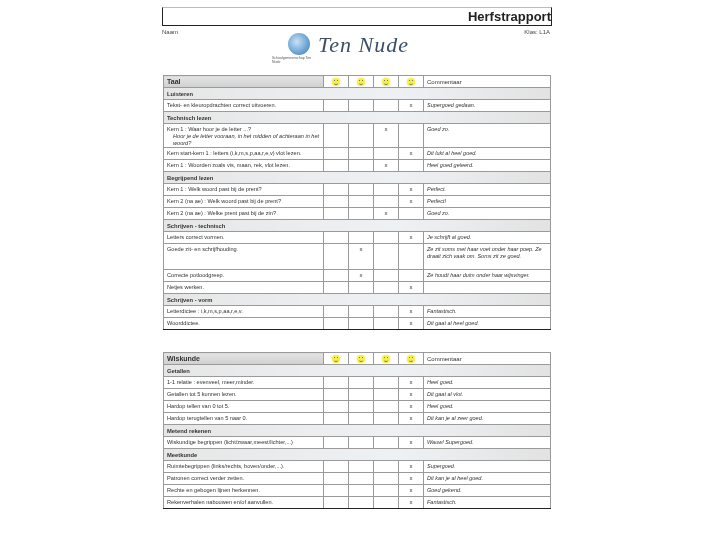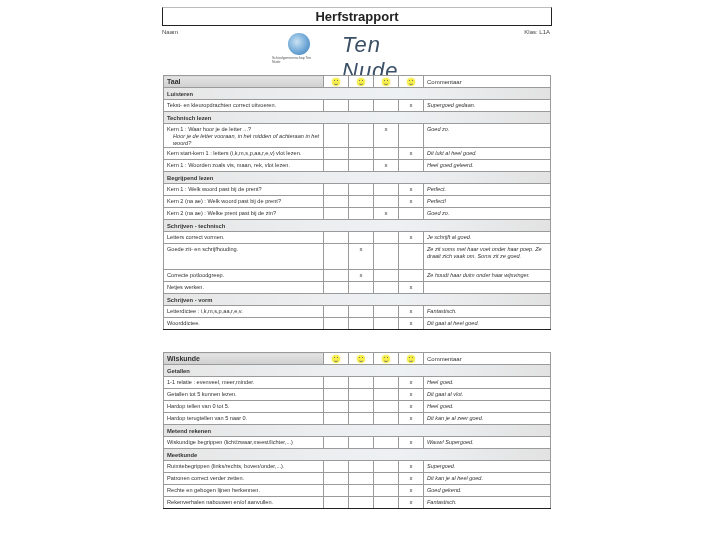--- a/index.html
+++ b/index.html
@@ -1,25 +1,25 @@
 <!DOCTYPE html>
 <html><head>
   <meta charset="utf-8">
   <style>
     * { box-sizing: border-box; margin: 0; padding: 0; }
     html, body { width: 720px; height: 540px; background: #ffffff; overflow: hidden; }
     body { font-family: "Liberation Sans", sans-serif; color: #222; position: relative; }
     .page { position: absolute; left: 150px; top: 0; width: 420px; height: 540px; background: #fff; }
-    .title-box { position: absolute; left: 12px; top: 7px; width: 390px; height: 19px; border: 1.2px solid #222; border-top-color:#bbb; text-align: center; font-weight: bold; font-size: 13px; line-height: 17px; color: #222; }
+    .title-box { position: absolute; left: 12px; top: 7px; width: 390px; height: 19px; border: 1.2px solid #222; border-top-color:#bbb; text-align: right; font-weight: bold; font-size: 13px; line-height: 17px; color: #222; }
     .meta-left { position: absolute; left: 12px; top: 29px; font-size: 6px; color: #444; }
     .meta-right { position: absolute; right: 20px; top: 29px; font-size: 6px; color: #444; }
     .logo { position: absolute; left: 122px; top: 30px; width: 160px; height: 40px; }
     .logo-circle { position: absolute; left: 16px; top: 3px; width: 22px; height: 22px; border-radius: 50%; background: radial-gradient(circle at 40% 40%, #c9e2f4 0%, #6fa7d6 55%, #3c77b0 100%); }
     .logo-caption { position: absolute; left: 0; top: 26px; font-size: 3.5px; color: #555; width: 48px; line-height: 4px; }
-    .logo-script { position: absolute; left: 70px; top: 2px; font-family: Liberation Sans, sans-serif; font-style: italic; font-size: 22px; color: #3b5066; letter-spacing: 1px; }
+    .logo-script { position: absolute; left: 46px; top: 2px; font-family: Liberation Serif, serif; font-style: italic; font-size: 22px; color: #3b5066; letter-spacing: 1px; }
 
     table.grid { position: absolute; left: 13px; border-collapse: collapse; width: 387px; table-layout: fixed; font-size: 5.6px; }
     table.grid td { border: 0.8px solid #9a9a9a; padding: 0 3px; height: 12px; vertical-align: middle; color: #333; }
     table.grid col.c-label { width: 160px; }
     table.grid col.c-s { width: 25px; }
     table.grid col.c-comment { width: 127px; }
     .hdr td { background: linear-gradient(#e4e4e4, #cfcfcf); font-weight: bold; font-size: 7px; border-top: 1.6px solid #222; border-bottom: 1.6px solid #222; }
     .hdr td.smile-cell { background: #ffffff; text-align: center; }
     .hdr td.comment-hdr { background: #fff; font-weight: normal; font-size: 6px; }
     .sec td { background: linear-gradient(90deg, #e6e6e6, #eef1f4 60%, #e2e2e2); font-weight: bold; font-size: 5.8px; height: 10px; border-top: 1.2px solid #333; }

